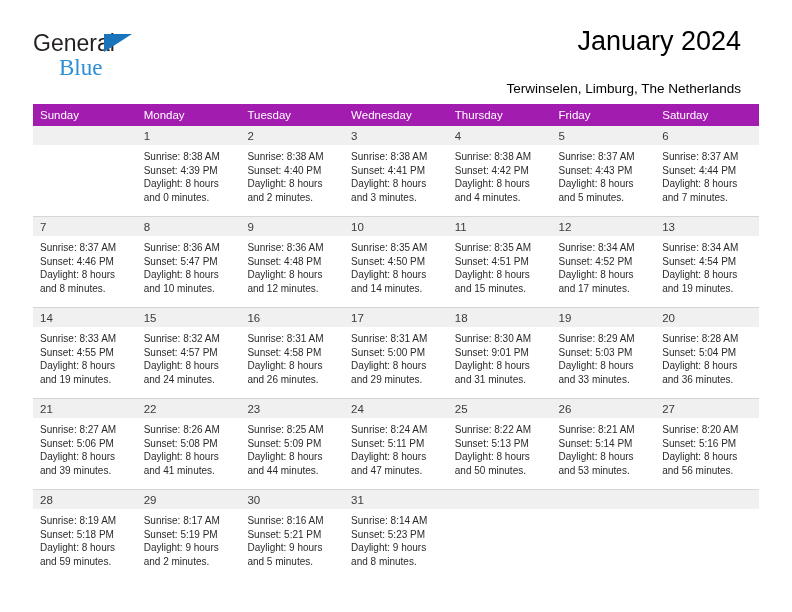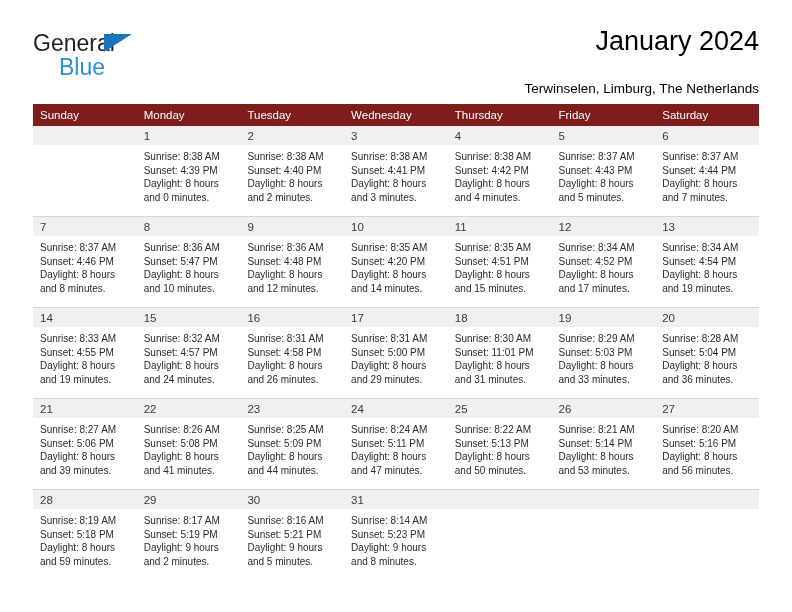--- a/index.html
+++ b/index.html
@@ -52,26 +52,26 @@
     height: 0;
     border-left: 28px solid #1a74bb;
     border-bottom: 18px solid transparent;
   }
   .brand-line2 {
     display: block;
     margin-top: 1px;
     margin-left: 26px;
     font-size: 23px;
     color: #2d8fd5;
-    font-family: Liberation Sans, sans-serif;
+    font-family: Liberation Serif, serif;
   }
 
   .title-block {
     position: absolute;
-    right: 33px;
+    right: 51px;
     top: 26px;
     text-align: right;
   }
   .cal-title {
     font-size: 27px;
     color: #000000;
     font-family: "Liberation Sans", sans-serif;
     line-height: 1.15;
     white-space: nowrap;
   }
@@ -86,21 +86,21 @@
   
   .calendar {
     position: absolute;
     left: 33px;
     top: 104px;
     width: 726px;
     border-collapse: collapse;
     table-layout: fixed;
   }
   .calendar th {
-    background: #7f1d1d;
+    background: #a21caf;
     color: #ffffff;
     font-size: 11.5px;
     font-weight: normal;
     text-align: left;
     padding: 5px 0 5px 7px;
     height: 21px;
     border: none;
   }
   .calendar td {
     vertical-align: top;
@@ -291,21 +291,21 @@
                 <div>Daylight: 8 hours</div>
                 <div>and 12 minutes.</div>
               </div>
             </div>
           </td>
           <td>
             <div class="cell-inner">
               <div class="daynum">10</div>
               <div class="details">
                 <div>Sunrise: 8:35 AM</div>
-                <div>Sunset: 4:20 PM</div>
+                <div>Sunset: 4:50 PM</div>
                 <div>Daylight: 8 hours</div>
                 <div>and 14 minutes.</div>
               </div>
             </div>
           </td>
           <td>
             <div class="cell-inner">
               <div class="daynum">11</div>
               <div class="details">
                 <div>Sunrise: 8:35 AM</div>
@@ -386,21 +386,21 @@
                 <div>Daylight: 8 hours</div>
                 <div>and 29 minutes.</div>
               </div>
             </div>
           </td>
           <td>
             <div class="cell-inner">
               <div class="daynum">18</div>
               <div class="details">
                 <div>Sunrise: 8:30 AM</div>
-                <div>Sunset: 11:01 PM</div>
+                <div>Sunset: 9:01 PM</div>
                 <div>Daylight: 8 hours</div>
                 <div>and 31 minutes.</div>
               </div>
             </div>
           </td>
           <td>
             <div class="cell-inner">
               <div class="daynum">19</div>
               <div class="details">
                 <div>Sunrise: 8:29 AM</div>

